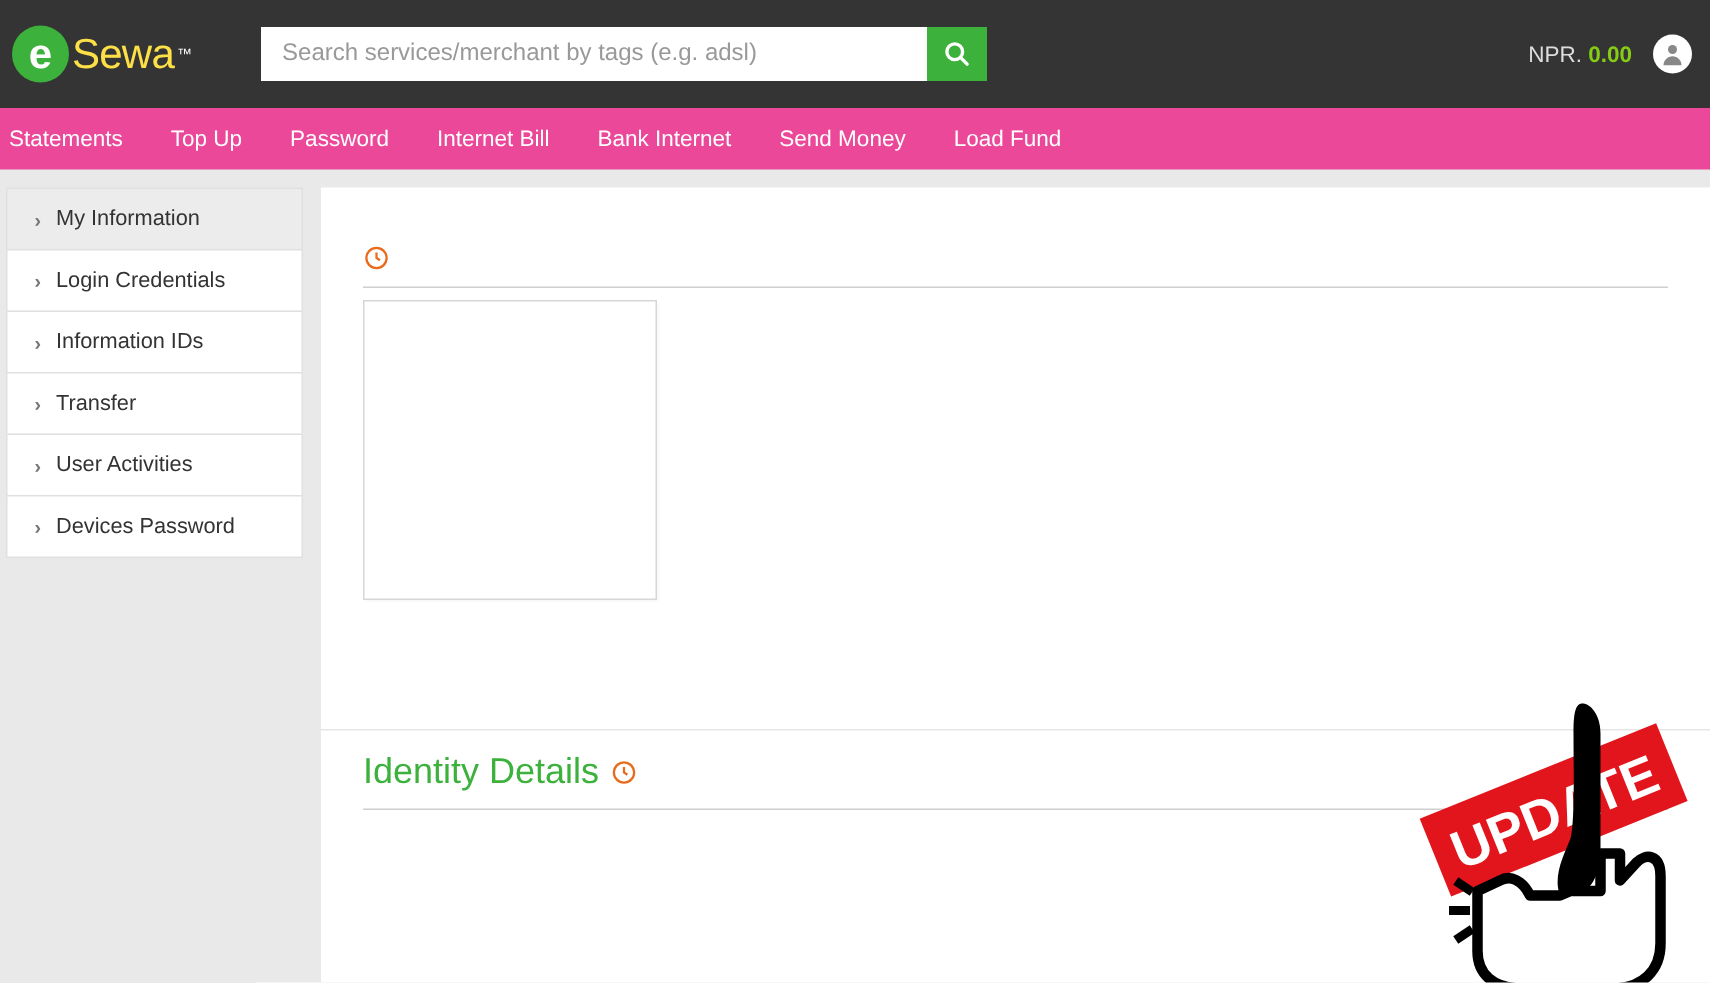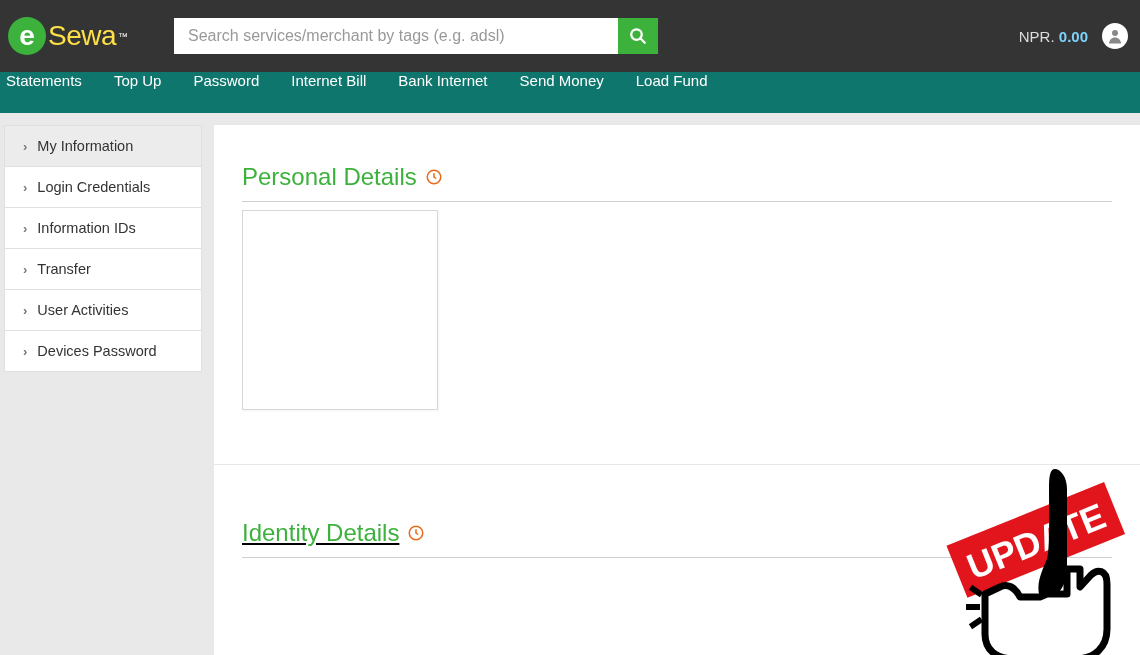--- a/index.html
+++ b/index.html
@@ -11,41 +11,41 @@
 .logo-text { color: #fde047; font-weight: 400; letter-spacing: -0.5px; }
 .logo-tm { font-size: 10px; vertical-align: top; margin-left: 2px; }
 
 .searchwrap { display: flex; align-items: stretch; height: 36px; }
 .search-input { width: 444px; border: none; padding: 0 14px; font-size: 16px; color: #333; outline: none; background: #fff; }
 .search-input::placeholder { color: #999; }
 .search-btn { width: 40px; background: #3cb13c; border: none; display: flex; align-items: center; justify-content: center; cursor: pointer; }
 
 .balance-area { margin-left: auto; display: flex; align-items: center; color: #fff; gap: 14px; }
 .balance-npr { font-size: 15px; color: #ddd; }
-.balance-amount { font-weight: 700; color: #7dd3fc; }
+.balance-amount { font-weight: 700; color: #84cc16; }
 .avatar { width: 26px; height: 26px; background: #fff; border-radius: 50%; display: flex; align-items: center; justify-content: center; }
 
-.navbar { background: #0f766e; height: 41px; display: flex; align-items: flex-start; padding: 0 4px; }
+.navbar { background: #ec4899; height: 41px; display: flex; align-items: center; padding: 0 4px; }
 .navbar a { color: #fff; text-decoration: none; font-size: 15px; padding: 0 16px; cursor: pointer; }
 .navbar a:first-child { padding-left: 2px; padding-right: 16px; }
 
 .content { display: flex; padding: 12px 0 0 4px; gap: 12px; align-items: flex-start; }
 .sidebar { width: 198px; background: transparent; }
 .side-item { background: #fff; border: 1px solid #e0e0e0; margin-bottom: -1px; padding: 12px 10px 12px 18px; font-size: 14.5px; color: #333; display: flex; align-items: center; gap: 10px; cursor: pointer; }
 .side-item.active { background: #ececec; }
 .side-chevron { color: #777; font-size: 13px; font-weight: 700; }
 
 .main { flex: 1; background: #fff; margin-right: 0; min-height: 530px; padding: 38px 28px 28px 28px; }
 .section-title { color: #3cb13c; font-size: 24px; font-weight: 400; display: flex; align-items: center; gap: 8px; }
 .section-title .clock { display: inline-flex; }
 .hr { border: none; border-top: 1px solid #cfcfcf; margin-top: 10px; margin-bottom: 8px; }
 .not-added { text-align: center; color: #333; font-size: 14.5px; margin-bottom: 6px; }
 .photo-box { width: 196px; height: 200px; border: 1px solid #d7d7d7; background: #fff; margin-top: 4px; box-shadow: 1px 1px 2px rgba(0,0,0,0.04); }
 
-.section2 { margin-top: 54px; border-top: 1px solid #e6e6e6; padding-top: 54px; margin-left: -28px; margin-right: -28px; padding-left: 28px; padding-right: 28px; text-decoration: underline; }
+.section2 { margin-top: 86px; border-top: 1px solid #e6e6e6; padding-top: 14px; margin-left: -28px; margin-right: -28px; padding-left: 28px; padding-right: 28px; }
 
 .update-overlay { position: absolute; right: 0; bottom: -4px; width: 250px; height: 225px; pointer-events: none; }
 </style>
 </head>
 <body>
 
 <div class="topbar">
   <div class="logo">
     <span class="logo-circle">e</span>
     <span class="logo-text">Sewa</span>
@@ -106,21 +106,20 @@
       <span>User Activities</span>
     </div>
     <div class="side-item">
       <span class="side-chevron">›</span>
       <span>Devices Password</span>
     </div>
   </div>
 
   <div class="main">
     <div class="section-title">
-      <span>Personal Details</span>
       <span class="clock">
         <svg width="18" height="18" viewBox="0 0 24 24" fill="none" stroke="#e86a1a" stroke-width="2">
             <circle cx="12" cy="12" r="9"></circle>
             <path d="M12 7v5l3 2"></path>
           </svg>
       </span>
     </div>
     <hr class="hr">
     <div class="photo-box"></div>
 

